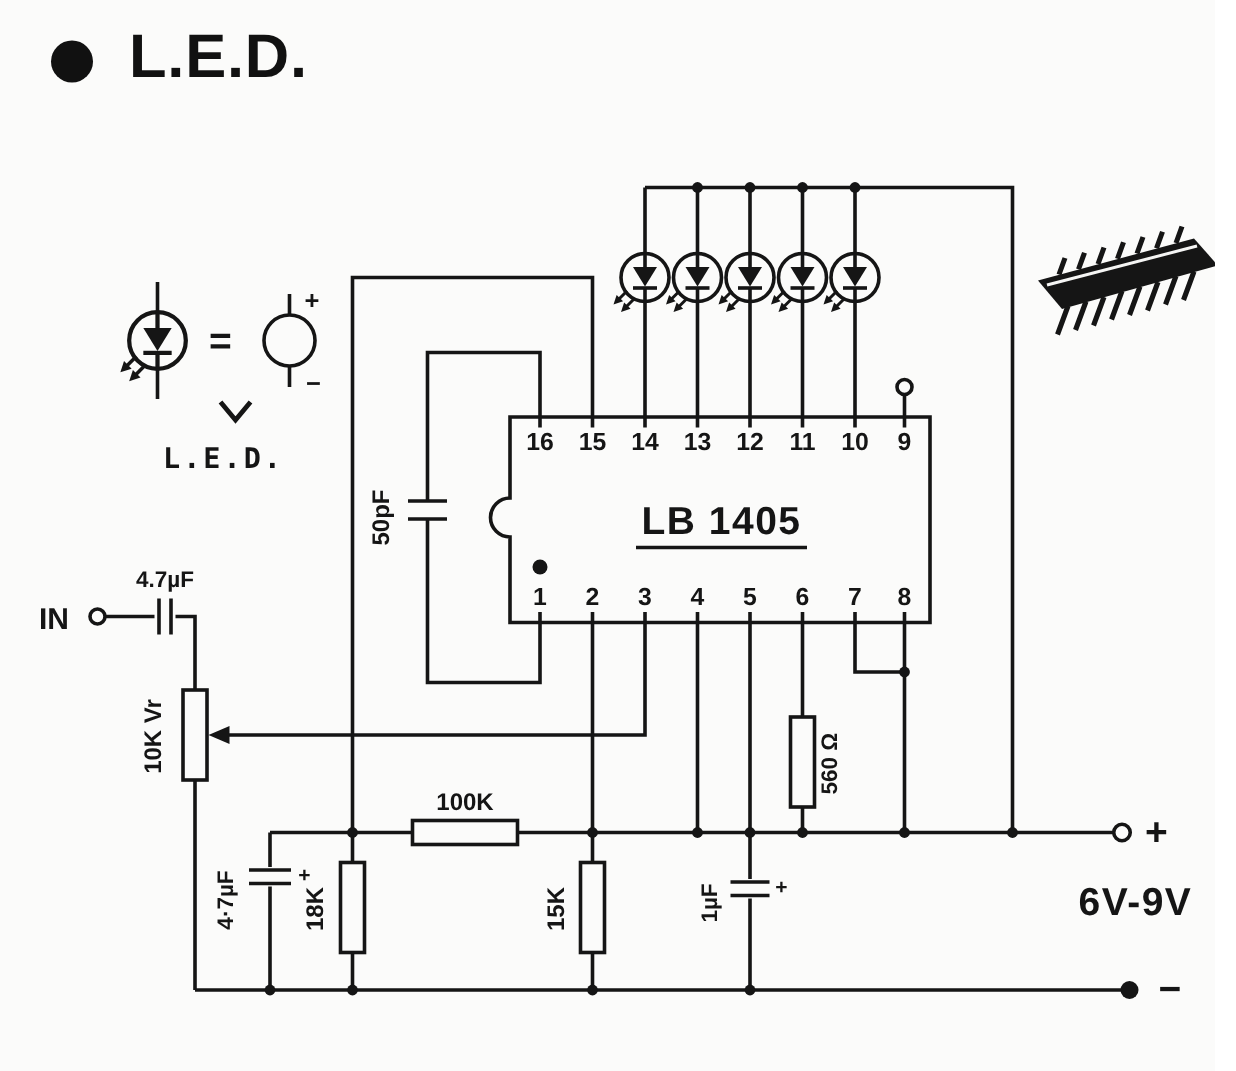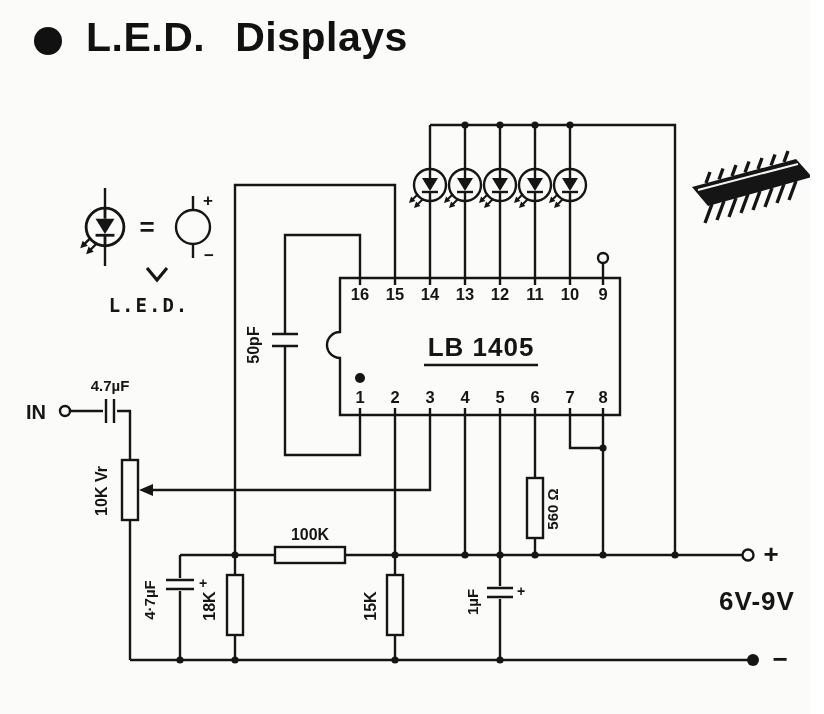--- a/index.html
+++ b/index.html
@@ -20,21 +20,20 @@
 </style>
 </head>
 <body>
 
 <div class="page">
 
   <div class="titlebar">
     <span class="bullet"></span>
     <h1>
       <span>L.E.D.</span>
-      <span>Displays</span>
     </h1>
   </div>
 
   <svg viewBox="0 0 824 714" width="824" height="714">
     <defs>
       <g id="led-sym">
         <circle cx="0" cy="0" r="16" class="box"></circle>
         <line x1="0" y1="-16" x2="0" y2="-7" class="w"></line>
         <polygon points="-8,-7 8,-7 0,6" class="ink"></polygon>
         <line x1="-8" y1="7" x2="8" y2="7" class="w"></line>

